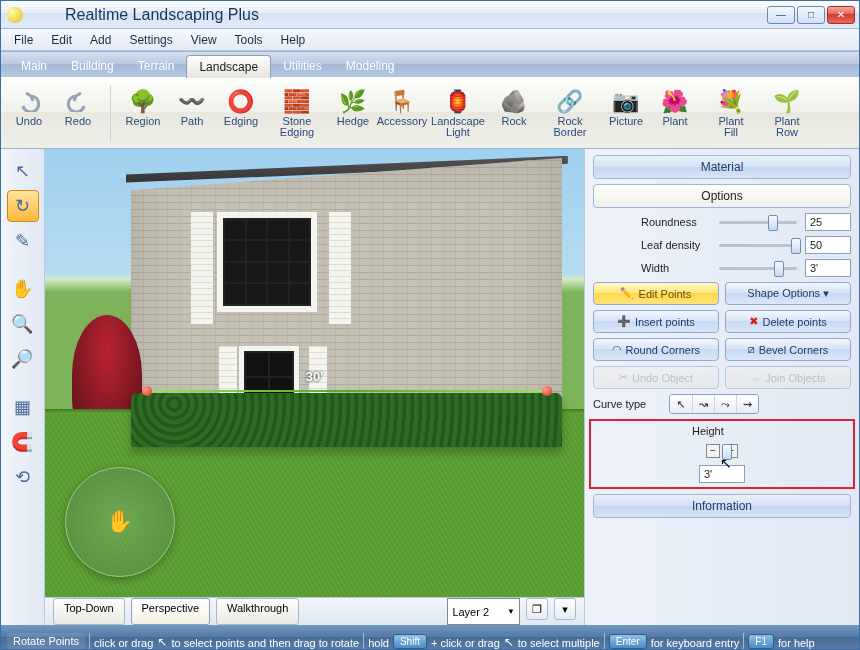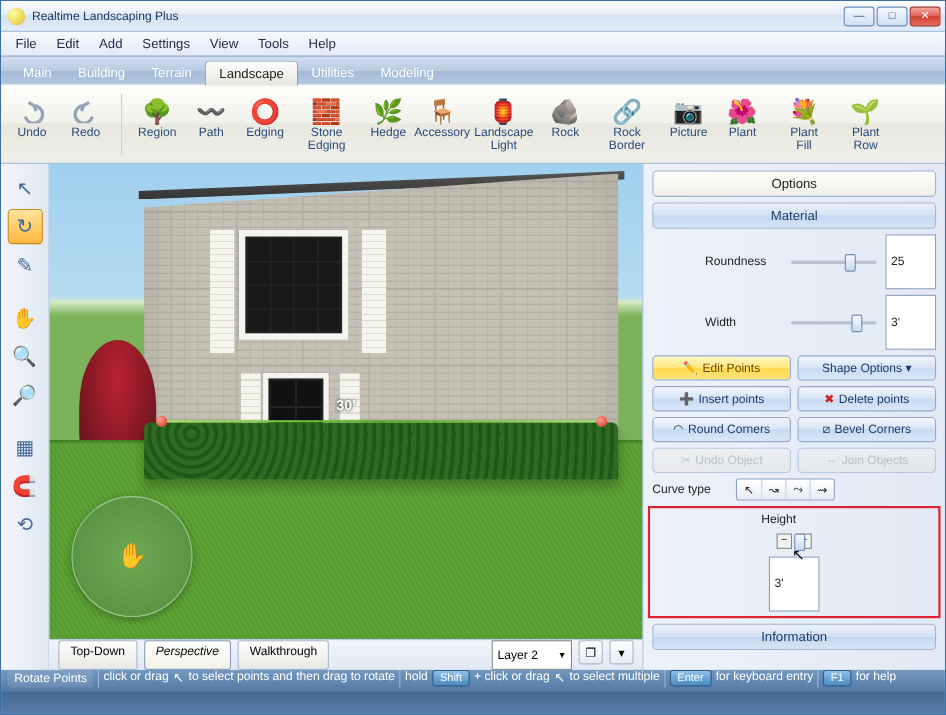--- a/index.html
+++ b/index.html
@@ -1,20 +1,20 @@
 <!DOCTYPE html>
 <html><head>
 <meta charset="utf-8">
 <style>
 * { box-sizing: border-box; margin: 0; padding: 0; font-family: "Segoe UI", Tahoma, sans-serif; user-select: none; }
 html, body { width: 860px; height: 650px; overflow: hidden; }
 .window { width: 860px; height: 650px; border: 1px solid #3a6ea5; background: #e8eef6; display: flex; flex-direction: column; }
 .titlebar { height: 28px; background: linear-gradient(#fdfefe,#e6edf7 45%,#d6e2f2 46%,#e2ecfa); display:flex; align-items:center; padding:0 4px 0 6px; border-bottom:1px solid #9db7d9; }
 .titlebar .appicon { width:16px; height:16px; border-radius:50%; background: radial-gradient(circle at 30% 30%, #ff9, #db3); margin-right:6px; }
-.titlebar .title { font-size:11px; color:#16365f; flex:1; }
+.titlebar .title { font-size:16px; color:#16365f; flex:1;margin-left:36px; }
 .winbtns { display:flex; gap:2px; }
 .winbtn { width:28px; height:18px; border:1px solid #6d8ab3; border-radius:3px; background:linear-gradient(#f4f8fd,#cfe0f4); font-size:10px; text-align:center; line-height:15px; color:#2a4a7a; cursor:pointer; }
 .winbtn.close { background:linear-gradient(#f7a8a1,#e2665a 45%,#cf3d2e 46%,#e86a5b); color:#fff; border-color:#a03228; }
 .menubar { height:22px; background:linear-gradient(#f6f9fd,#e3ebf6); border-bottom:1px solid #b7c9df; display:flex; align-items:center; padding-left:4px; font-size:12px; color:#1b2d44; }
 .menubar span { padding:0 9px; line-height:20px; cursor:pointer; }
 .tabbar { height:26px; background:linear-gradient(#d4e0f0,#b6c9e0 49%,#a4bad6 50%,#b4c8e2); border-top:1px solid #9cb3d0; display:flex; align-items:flex-end; padding-left:8px; font-size:12px; }
 .tabbar .tab { padding:4px 12px; color:#fff; cursor:pointer; }
 .tabbar .tab.active { background:linear-gradient(#fdfdfc,#e6e5df); color:#222; border-radius:4px 4px 0 0; border:1px solid #8aa0be; border-bottom:none; position:relative; top:1px; }
 .ribbon { height:72px; background:linear-gradient(#fdfdfb,#f1f1eb 49%,#e8e8e0 50%,#efefe9); border-bottom:1px solid #9cb3d0; display:flex; align-items:center; padding:0 6px; gap:6px; }
 .rgroup { display:flex; gap:5px; align-items:center; }
@@ -51,54 +51,54 @@
 .sh3 { left:calc(36% - 20px); top:44%; height:72px; width:18px;} .sh4 { left:calc(36% + 70px); top:44%; height:72px; width:18px;}
 .measure { position:absolute; left:18%; right:6%; top:52.5%; height:14px; display:flex; align-items:center; }
 .mline { flex:1; height:2px; background:linear-gradient(to right,#a0e060,#4fb020,#a0e060); }
 .mdot { width:10px; height:10px; background:radial-gradient(circle at 35% 35%,#ff9e99,#d31); border-radius:50%; }
 .mlbl { position:absolute; left:50%; top:49%; transform:translateX(-50%); font-size:13px; font-weight:bold; color:#fff; text-shadow:0 0 3px #000; }
 .redshrub { position:absolute; left:5%; top:37%; width:70px; height:120px; background:radial-gradient(ellipse at 50% 30%,#b23,#5a1219); border-radius:50% 50% 30% 30%; filter:blur(.3px);}
 .navdisc { position:absolute; left:20px; bottom:20px; width:110px; height:110px; border-radius:50%; background:radial-gradient(circle,#7fb06e88,#4d7d4288); border:1px solid #9cc48f; box-shadow:0 2px 8px rgba(0,0,0,.3); display:flex; align-items:center; justify-content:center;}
 .navdisc::after{content:"✋"; color:#dfeed5; font-size:22px;}
 .vbar { height:28px; background:linear-gradient(#f2f5fb,#e0e8f3); border-top:1px solid #b7c9df; display:flex; gap:6px; padding:0 8px; font-size:11px; }
 .vbtn { border:1px solid #aab8cc; padding:3px 10px; border-radius:3px; background:linear-gradient(#fdfdfd,#e9e9e4); cursor:pointer;}
-.vbtn.act{background:linear-gradient(#fff,#f4f2e7); font-weight:500; border-color:#8aa0be;font-style:italic;}
+.vbtn.act{background:linear-gradient(#fff,#f4f2e7); font-weight:500; border-color:#8aa0be;}
 .vsel { border:1px solid #888; padding:2px 4px; background:#fff; display:flex; align-items:center; gap:18px;}
 .vsel .caret{font-size:8px;}
 .iconbtn { width:22px; height:22px; border:1px solid #aab8cc; border-radius:3px; background:linear-gradient(#fff,#e6ecf5); display:flex;align-items:center;justify-content:center; font-size:11px; cursor:pointer;}
 .props { width:275px; background:linear-gradient(to right,#edf2fa,#e2e9f4); border-left:1px solid #b7c9df; padding:6px 8px; font-size:11px; color:#222; display:flex; flex-direction:column; gap:5px; overflow:hidden;}
 .phead { display:flex; align-items:center; gap:8px; padding-bottom:4px;}
 .phead .hedgeicon{ width:30px; height:16px; background:repeating-radial-gradient(circle,#2e6b23 0,#2e6b23 3px,#235719 4px,#235719 6px); border-radius:4px;}
 .phead b{ font-size:13px; color:#103560;}
 .helpq{ margin-left:auto; width:18px;height:18px;border:1px solid #7fa0c6; border-radius:3px; background:linear-gradient(#f6faff,#d2e1f4); text-align:center; font-size:11px; color:#2a4a7a; line-height:16px; cursor:pointer;}
 .section { border:1px solid #9db6d5; border-radius:4px; padding:4px 0; text-align:center; background:linear-gradient(#eaf1fb,#d3e1f4 49%,#c4d7f0 50%,#d6e4f6); font-size:12px; color:#1b3d6b; cursor:pointer;}
 .section.sec2 { background:linear-gradient(#fdfdfb,#f0f0ea); color:#222;}
 .prow { display:flex; align-items:center; gap:6px;}
 .prow label{ width:70px;margin-left:48px;}
 .slider { flex:1; height:16px; position:relative;}
 .srail { position:absolute; left:2px; right:2px; top:7px; height:3px; background:#b8c2d0; border-radius:2px;}
 .sthumb { position:absolute; top:1px; width:10px; height:16px; background:linear-gradient(#f6faff,#c9daee); border:1px solid #6e8db5; border-radius:2px;}
-.valbox { width:46px; border:1px solid #8aa0be; background:#fff; padding:18px 4px; font-size:11px; text-align:left;}
+.valbox { width:46px; border:1px solid #8aa0be; background:#fff; padding:2px 4px; font-size:11px; text-align:left;}
 .btnrow{display:flex; gap:6px;}
 .pbtn{ flex:1; border:1px solid #8faace; border-radius:4px; padding:4px 2px; text-align:center; font-size:11px; background:linear-gradient(#f2f7fe,#d6e3f5 49%,#c7daf2 50%,#daE7f8); color:#1b3d6b; cursor:pointer; display:flex; align-items:center; justify-content:center; gap:4px;}
 .pbtn.edit { background:linear-gradient(#fff7c8,#ffe77a 49%,#ffd94d 50%,#ffe37a); color:#6b4a00;}
 .pbtn.disabled{ opacity:.55; background:linear-gradient(#f0f0f0,#e3e3e3); color:#999; cursor:default;}
 .picon{font-size:11px;}
 .curverow{display:flex;align-items:center;gap:6px;}
 .curvebtns{display:flex;border:1px solid #8aa0be;border-radius:3px;overflow:hidden;}
 .cb{width:22px;height:18px;display:flex;align-items:center;justify-content:center;background:linear-gradient(#fff,#e6ecf5);border-left:1px solid #cbd6e6;font-size:11px;cursor:pointer;}
 .cb:first-child{border-left:none;}
 .hrow{display:flex;align-items:center;gap:6px;border:2px solid #d23; padding:4px; margin:0 -4px;flex-direction:column;}
 .hslider{flex:1;display:flex;align-items:center;gap:0;}
 .hstepr{width:14px;height:14px;border:1px solid #888;background:#f2f2f2;font-size:10px;line-height:12px;text-align:center;cursor:pointer;}
 .hrail{flex:1;height:16px;position:relative;margin:0 2px;}
 .hrail .srail{top:7px;}
 .hrail .sthumb{left:8%;}
 .cursorimg{position:absolute;left:-2px;top:12px;font-size:14px;color:#000;pointer-events:none;}
-.statusbar{height:40px;background:linear-gradient(#7398c0,#547aa5 49%,#466b95 50%,#577ba6);color:#fff;font-size:11px;display:flex;align-items:flex-start;padding:0 6px;gap:4px;white-space:nowrap;overflow:hidden;}
+.statusbar{height:24px;background:linear-gradient(#7398c0,#547aa5 49%,#466b95 50%,#577ba6);color:#fff;font-size:11px;display:flex;align-items:flex-end;padding:0 6px;gap:4px;white-space:nowrap;overflow:hidden;}
 .skey{background:linear-gradient(#8fc0e8,#4a8cc3);border:1px solid #2c5f8f;padding:1px 6px;border-radius:3px;font-size:10px;}
 .stdivider{width:1px;height:16px;background:#9cb8d6;}
 .sticon{font-size:12px;}
 </style>
 </head>
 <body>
 
 <div class="window">
 
  <div class="titlebar">
@@ -273,30 +273,38 @@
     <div class="vsel">
             <span>Layer 2</span>
             <span class="caret">▼</span>
           </div>
     <div class="iconbtn">❐</div>
     <div class="iconbtn">▾</div>
    </div>
   </div>
 
   <div class="props">
+   <div class="section">Material</div>
    <div class="section sec2">Options</div>
-   <div class="section">Material</div>
 
    <div class="prow">
     <label>Roundness</label>
     <div class="slider">
             <div class="srail"></div>
             <div class="sthumb" style="left:62%"></div>
           </div>
     <div class="valbox">25</div>
+   </div>
+   <div class="prow">
+    <label>Leaf density</label>
+    <div class="slider">
+            <div class="srail"></div>
+            <div class="sthumb" style="left:90%"></div>
+          </div>
+    <div class="valbox">50</div>
    </div>
    <div class="prow">
     <label>Width</label>
     <div class="slider">
             <div class="srail"></div>
             <div class="sthumb" style="left:70%"></div>
           </div>
     <div class="valbox">3'</div>
    </div>
 

